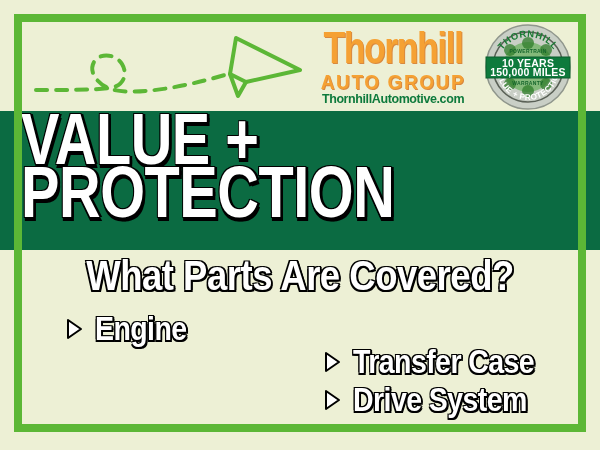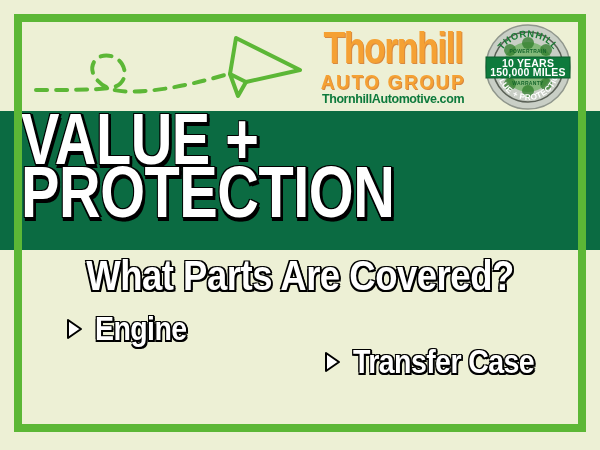--- a/index.html
+++ b/index.html
@@ -293,20 +293,28 @@
 
         <div class="item">
           <span class="tri">
             <svg width="20" height="24" viewBox="0 0 20 24">
               <path d="M4 3 L17 12 L4 21 Z" fill="#ffffff" stroke="#000000" stroke-width="2" stroke-linejoin="round"></path>
             </svg>
           </span>
           <span class="item-label">Transfer Case</span>
         </div>
 
+        <div class="item">
+          <span class="tri">
+            <svg width="20" height="24" viewBox="0 0 20 24">
+              <path d="M4 3 L17 12 L4 21 Z" fill="#ffffff" stroke="#000000" stroke-width="2" stroke-linejoin="round"></path>
+            </svg>
+          </span>
+          <span class="item-label">Drive System</span>
+        </div>
 
       </div>
     </div>
   </div>
 
   <div class="frame"></div>
 
 </div>
 
 </body></html>

